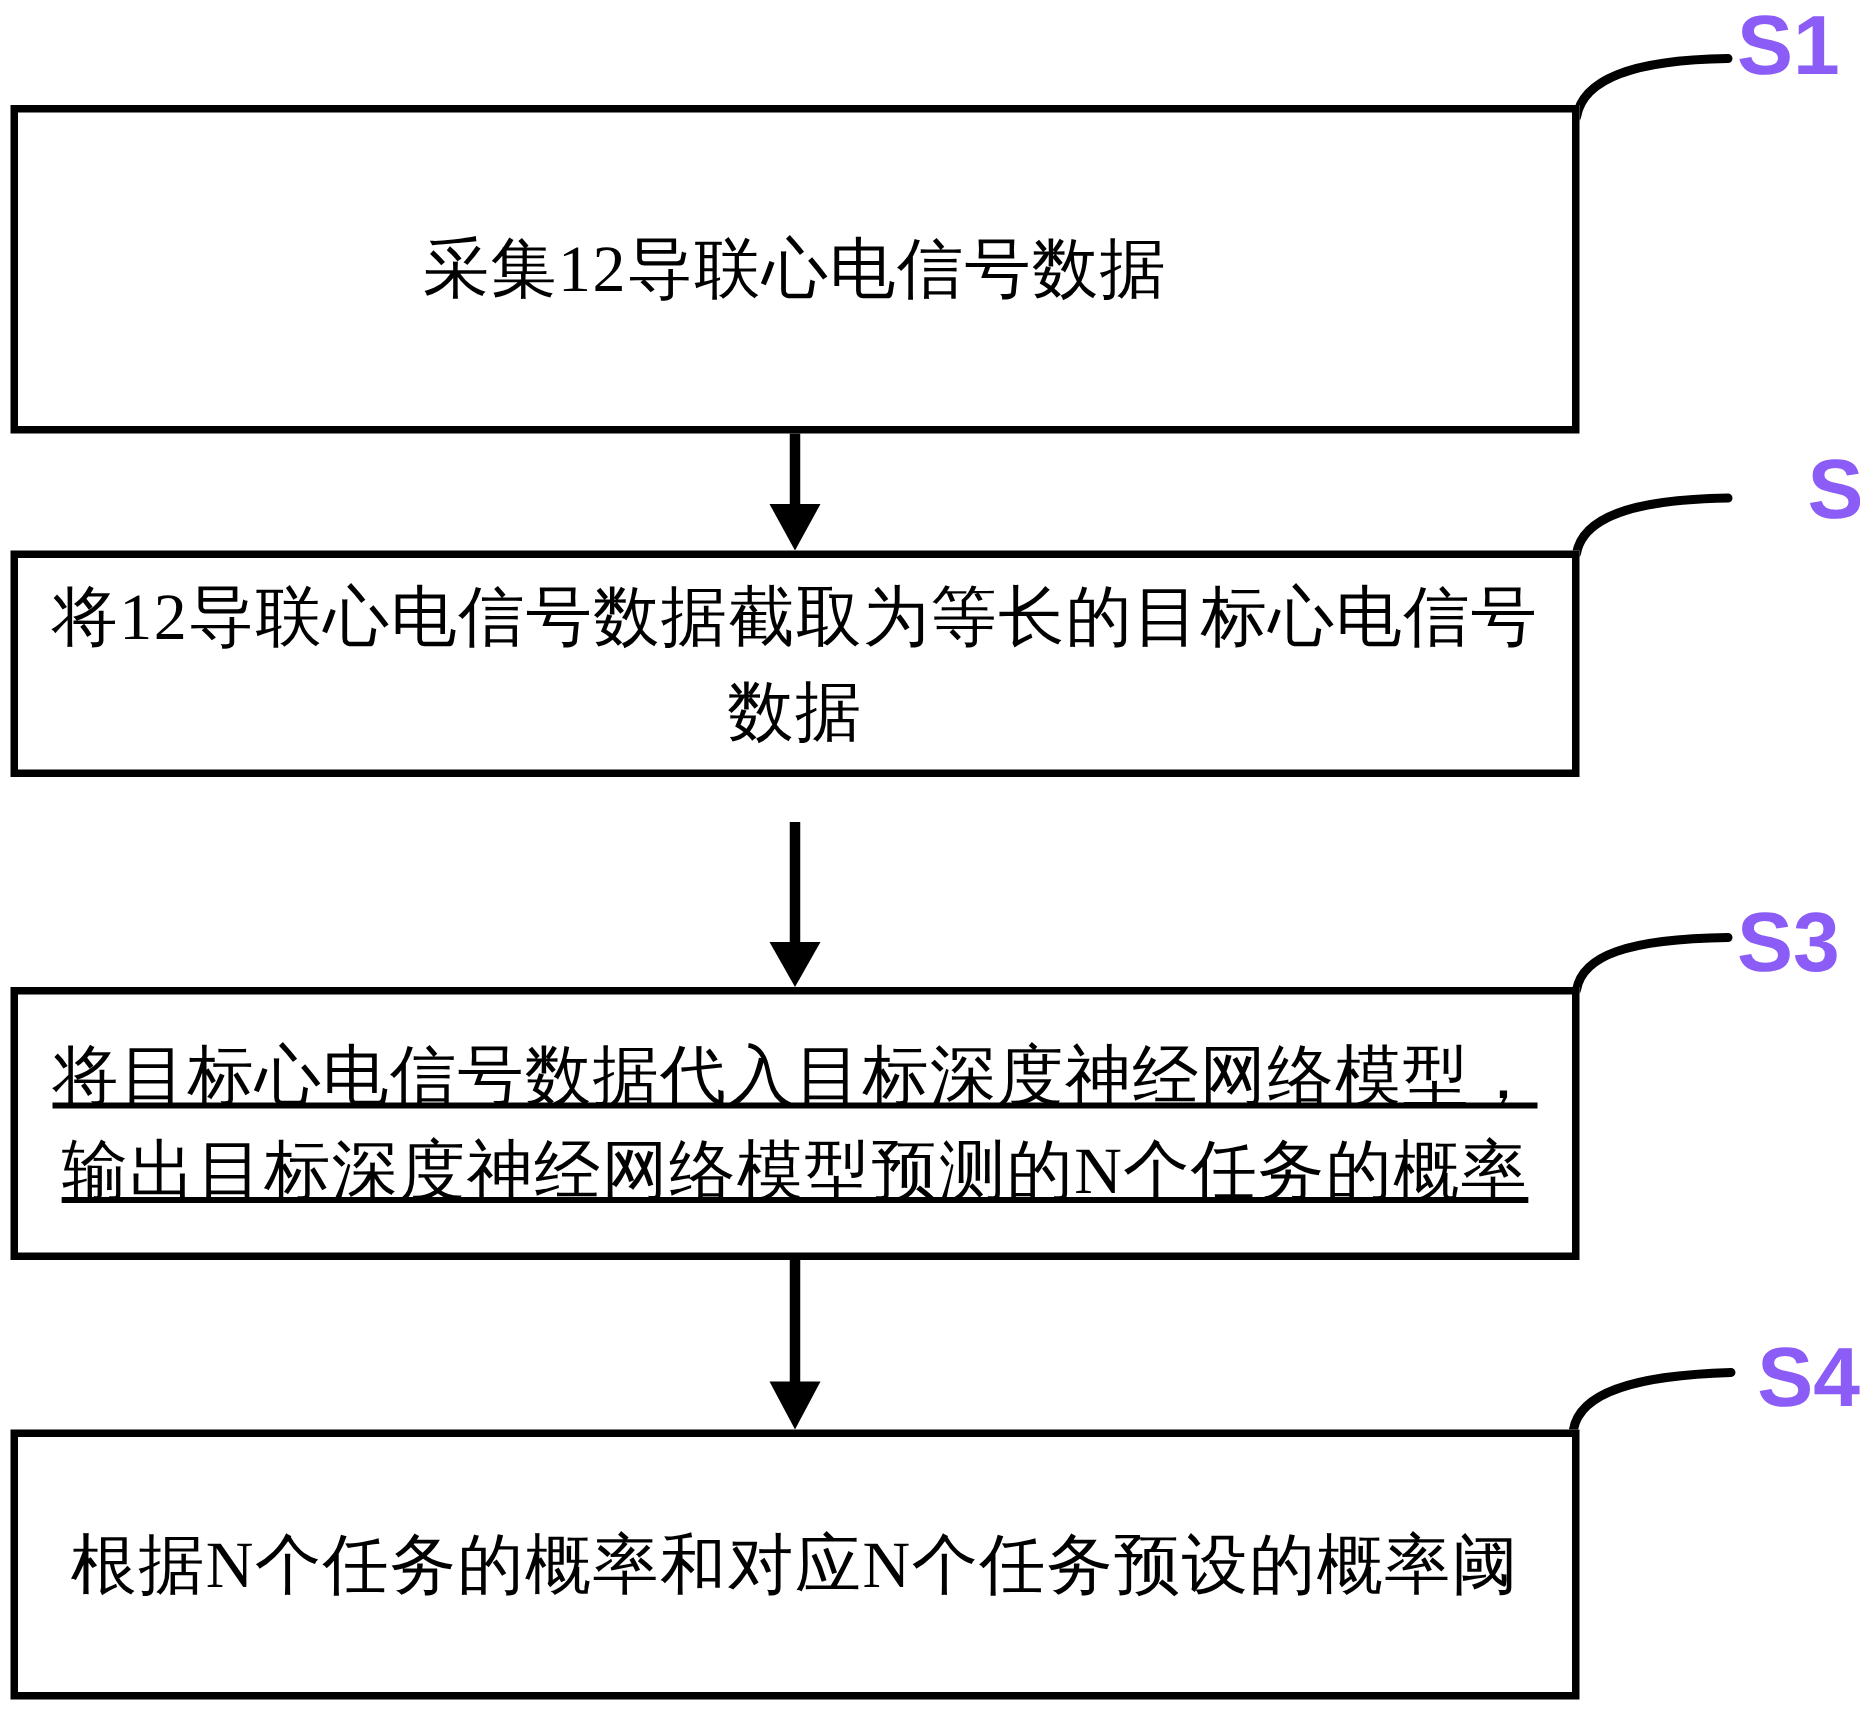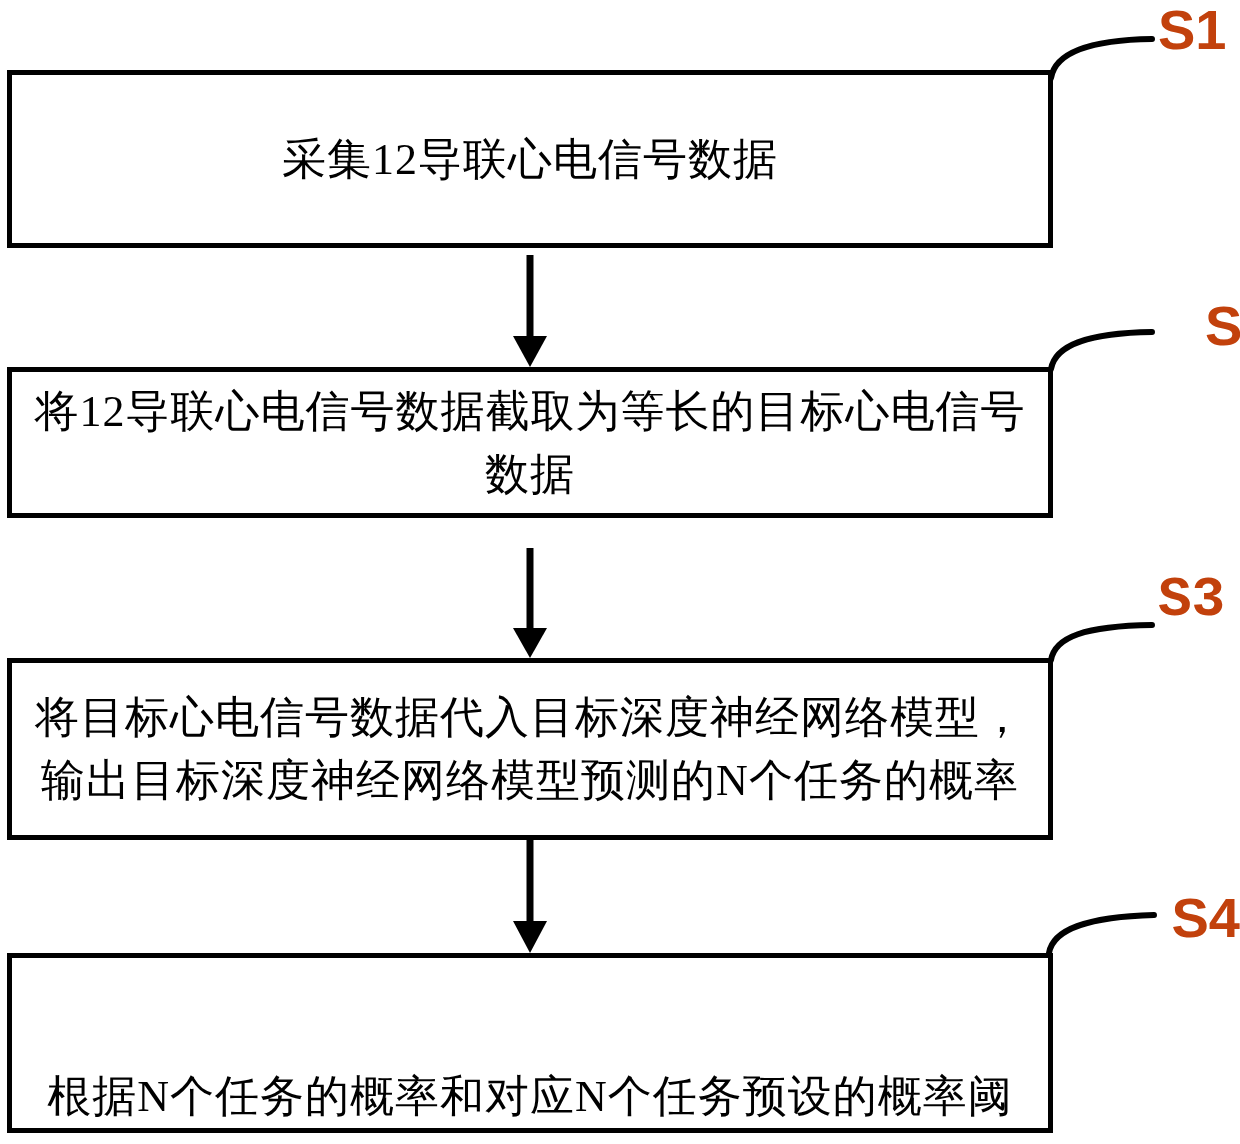--- a/index.html
+++ b/index.html
@@ -28,39 +28,39 @@
     justify-content: center;
     text-align: center;
     color: #000000;
     font-size: 44px;
     line-height: 63px;
     letter-spacing: 1px;
   }
   .flow-box .line {
     white-space: nowrap;
   }
-  #box-s1 { top: 70px;  height: 178px; }
+  #box-s1 { top: 70px;  height: 219px; }
   #box-s2 { top: 367px; height: 151px; }
-  #box-s3 { top: 658px; height: 182px; }
-  #box-s4 { top: 953px; height: 180px; justify-content: flex-end; }
+  #box-s3 { top: 658px; height: 182px; text-decoration: underline; }
+  #box-s4 { top: 953px; height: 180px; }
 
   .step-label {
     position: absolute;
     left: 1158px;
     width: 82px;
-    color: #c2410c;
+    color: #8b5cf6;
     font-family: "Liberation Sans", sans-serif;
     font-weight: bold;
     font-size: 56px;
     line-height: 56px;
     text-align: left;
   }
   #label-s1 { top: 2px; }
   #label-s2 { top: 298px; margin-left: 47px; }
-  #label-s3 { top: 572px; font-family: Liberation Mono, monospace; }
+  #label-s3 { top: 600px; }
   #label-s4 { top: 890px; text-align: right; }
 
   svg.connector-layer {
     position: absolute;
     top: 0;
     left: 0;
     width: 1240px;
     height: 1144px;
     pointer-events: none;
   }

